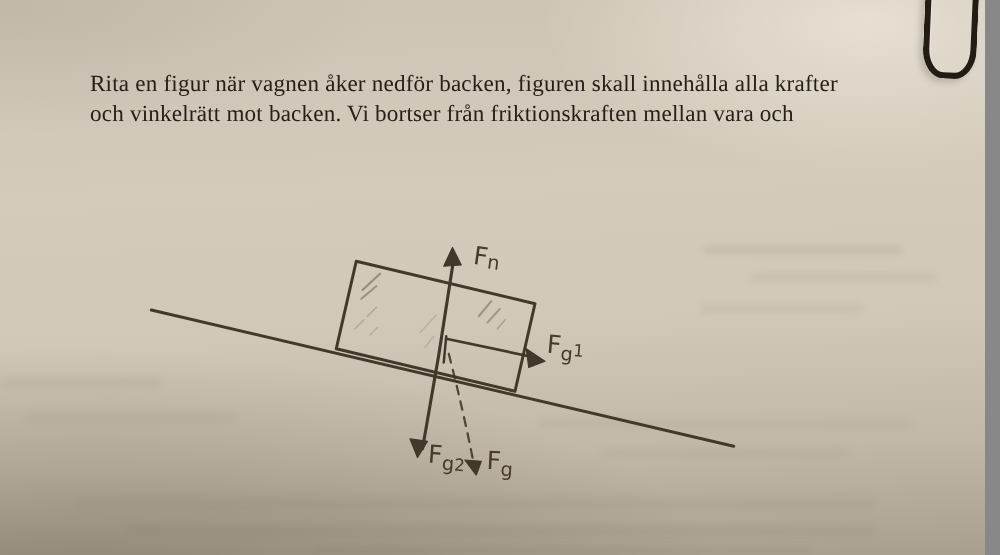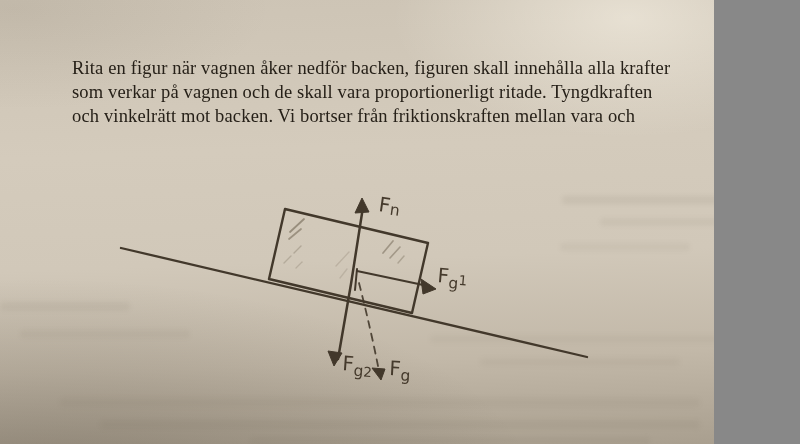--- a/index.html
+++ b/index.html
@@ -1,17 +1,17 @@
 <!DOCTYPE html>
 <html><head>
 <meta charset="utf-8">
 <style>
   html,body{margin:0;padding:0;background:#888;}
   .photo{
-    position:relative;width:714px;height:444px;overflow:hidden;
+    position:relative;width:788px;height:444px;overflow:hidden;
     font-family:"Liberation Serif", serif;
     background:
       radial-gradient(55% 45% at 88% 4%, rgba(255,250,238,0.50), rgba(255,250,238,0) 60%),
       radial-gradient(60% 38% at 2% 2%, rgba(90,80,64,0.10), rgba(90,80,64,0) 60%),
       radial-gradient(120% 85% at 6% 112%, rgba(58,50,38,0.30), rgba(58,50,38,0) 58%),
       linear-gradient(178deg, #cdc4b5 0%, #d4cbbc 34%, #d1c8b9 58%, #c2b8a8 80%, #a99f8f 100%);
   }
   .problem-text{
     position:absolute;left:72px;top:56px;width:690px;
     font-size:18.5px;line-height:24.2px;letter-spacing:0.15px;
@@ -47,21 +47,20 @@
     <div class="sm" style="left:20px;top:330px;width:170px;height:8px;opacity:.07;"></div>
     <div class="sm" style="left:430px;top:335px;width:300px;height:8px;opacity:.06;"></div>
     <div class="sm" style="left:480px;top:358px;width:200px;height:8px;opacity:.06;"></div>
     <div class="sm" style="left:60px;top:398px;width:640px;height:9px;opacity:.07;"></div>
     <div class="sm" style="left:100px;top:420px;width:600px;height:9px;opacity:.08;"></div>
     <div class="sm" style="left:250px;top:437px;width:400px;height:7px;opacity:.08;"></div>
   </div>
 
   <div class="problem-text">
     <div class="tline">Rita en figur när vagnen åker nedför backen, figuren skall innehålla alla krafter</div>
-    <div class="tline">som verkar på vagnen och de skall vara proportionerligt ritade. Tyngdkraften</div>
     <div class="tline">och vinkelrätt mot backen. Vi bortser från friktionskraften mellan vara och</div>
   </div>
 
   <svg class="diagram" width="800" height="444" viewBox="0 0 800 444">
 
     <line class="pen" x1="121" y1="248" x2="587" y2="357" stroke-width="2.3"></line>
 
     <polygon class="pen" points="285,209 428,243 412,313 269,279" stroke-width="2.4"></polygon>
 
     <g>

